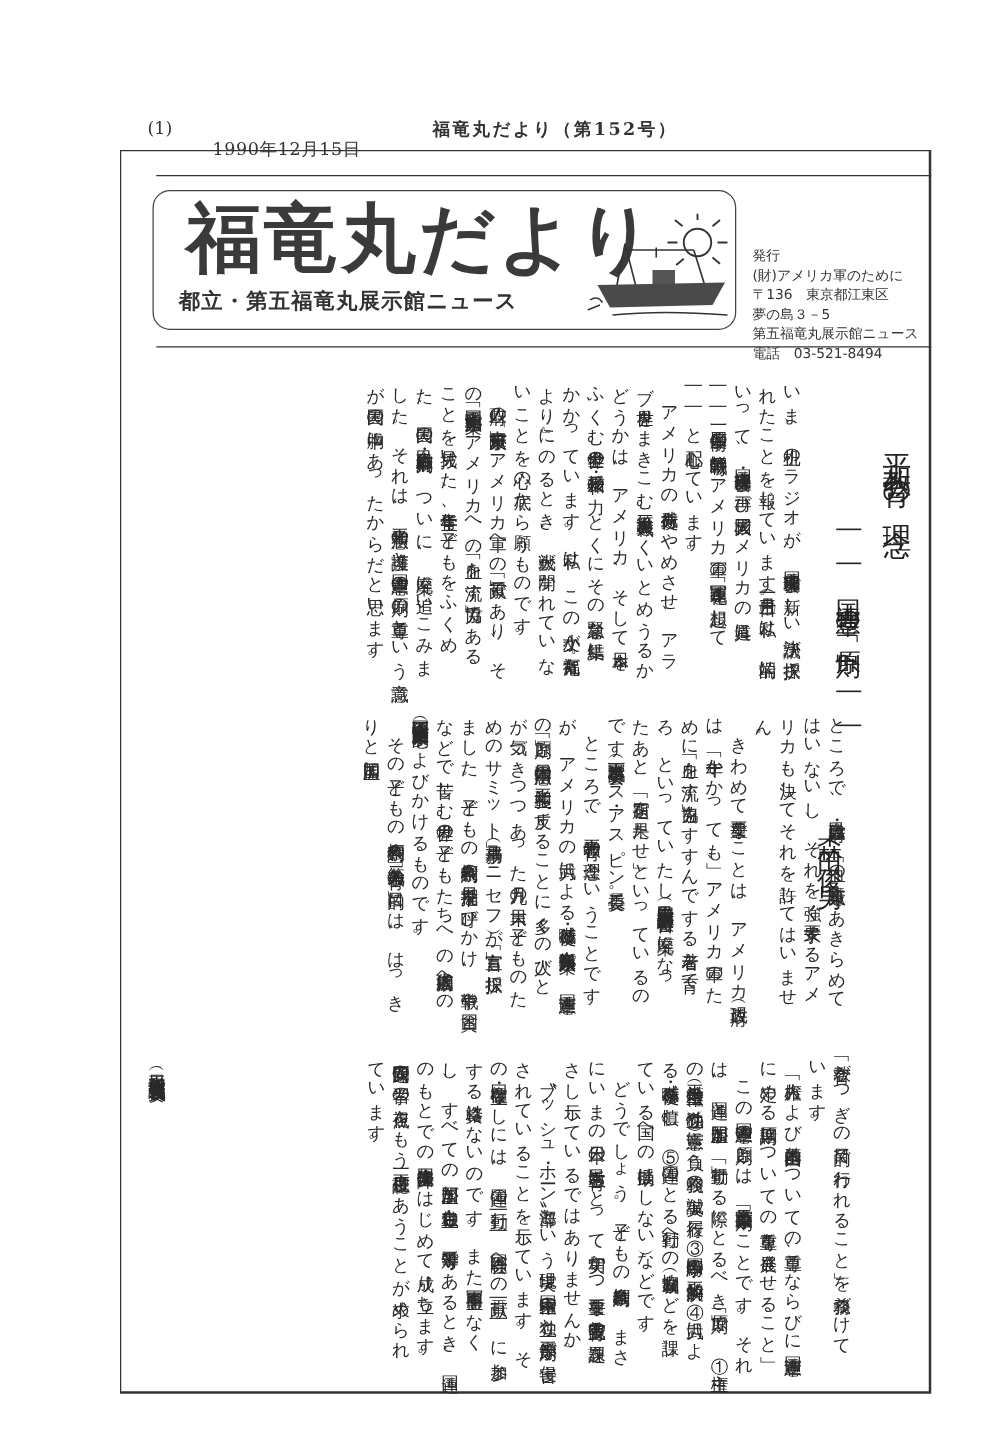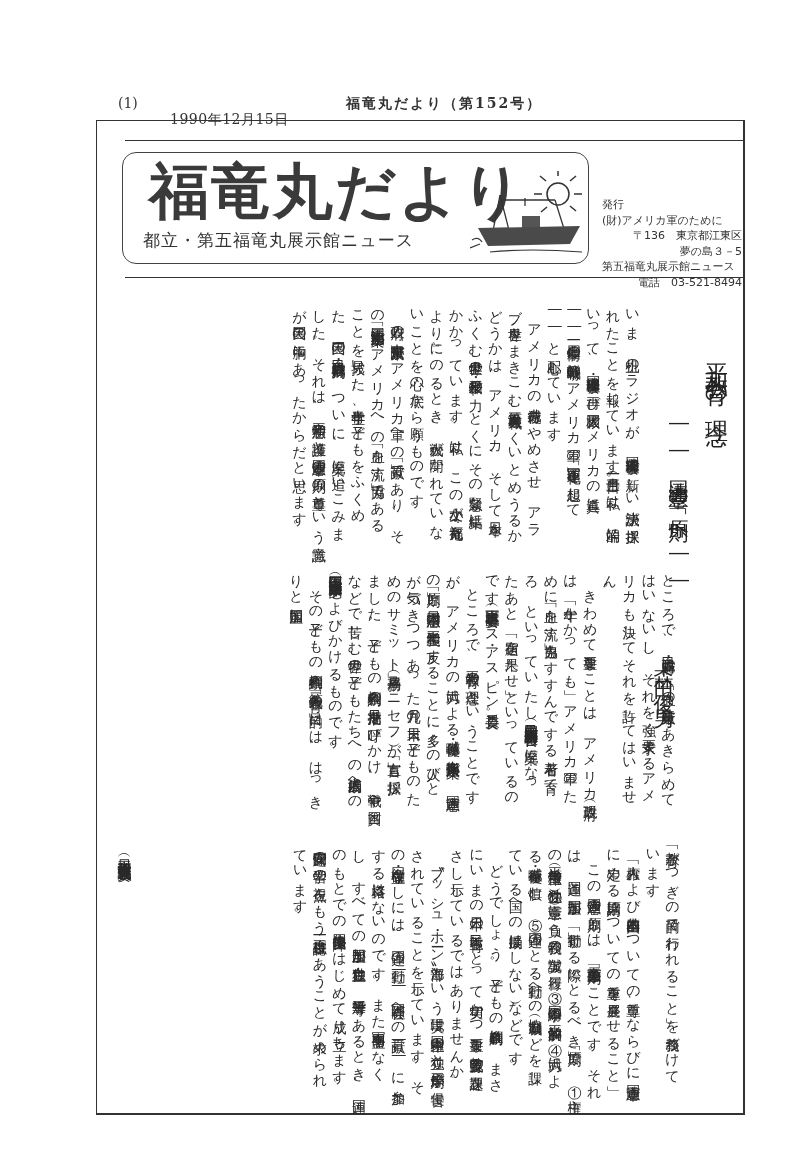--- a/index.html
+++ b/index.html
@@ -12,26 +12,26 @@
   .runhead .pub { position:absolute; left:228px; top:0; letter-spacing:2px;font-weight:bold; }
   .frame { position:absolute; left:96px; top:120px; width:646px; height:992px;
            border:1.5px solid #333; border-right-width:2px; border-bottom-width:2px; }
   .rule { position:absolute; left:125px; width:620px; height:0; border-top:1.5px solid #333; }
   .masthead { position:absolute; left:122px; top:152px; width:465px; height:110px;
               border:1.5px solid #444; border-radius:14px; }
   .mast-title { position:absolute; left:14px; top:2px; font-size:60px; font-weight:bold;
                 letter-spacing:2px; color:#3a3a3a; font-family:"DejaVu Sans","Liberation Sans",sans-serif;
                 line-height:72px;margin-left:12px; }
   .mast-sub { position:absolute; left:20px; top:76px; font-size:17px; letter-spacing:1px;
-              font-family:"DejaVu Sans","Liberation Sans",sans-serif; color:#333; }
+              font-family:"DejaVu Sans","Liberation Sans",sans-serif; color:#333;font-weight:bold; }
   .ship { position:absolute; left:470px; top:170px; width:118px; height:90px; }
   .publisher { position:absolute; left:602px; top:165px; width:150px; font-size:11px;
                line-height:15.5px; color:#333; font-family:"DejaVu Sans","Liberation Sans",sans-serif;margin-top:32px; }
   .publisher div { white-space:nowrap; }
-  .publisher .r { text-align:right; padding-right:10px; }
+  .publisher .r { padding-right:10px; }
   .vt { position:absolute; writing-mode:vertical-rl; text-orientation:upright;
         font-size:14px; line-height:19.6px; letter-spacing:0.6px; color:#2a2a2a; white-space:pre-wrap; }
   .title-main { position:absolute; left:702px; top:345px; writing-mode:vertical-rl;
                 text-orientation:upright; font-size:23px; letter-spacing:6px; color:#222; }
   .title-sub { position:absolute; left:666px; top:410px; writing-mode:vertical-rl;
                text-orientation:upright; font-size:20px; letter-spacing:3px; color:#222; }
   .author { position:absolute; left:650px; top:650px; writing-mode:vertical-rl;
             text-orientation:upright; font-size:21px; letter-spacing:14px; color:#222; }
 </style>
 </head>

